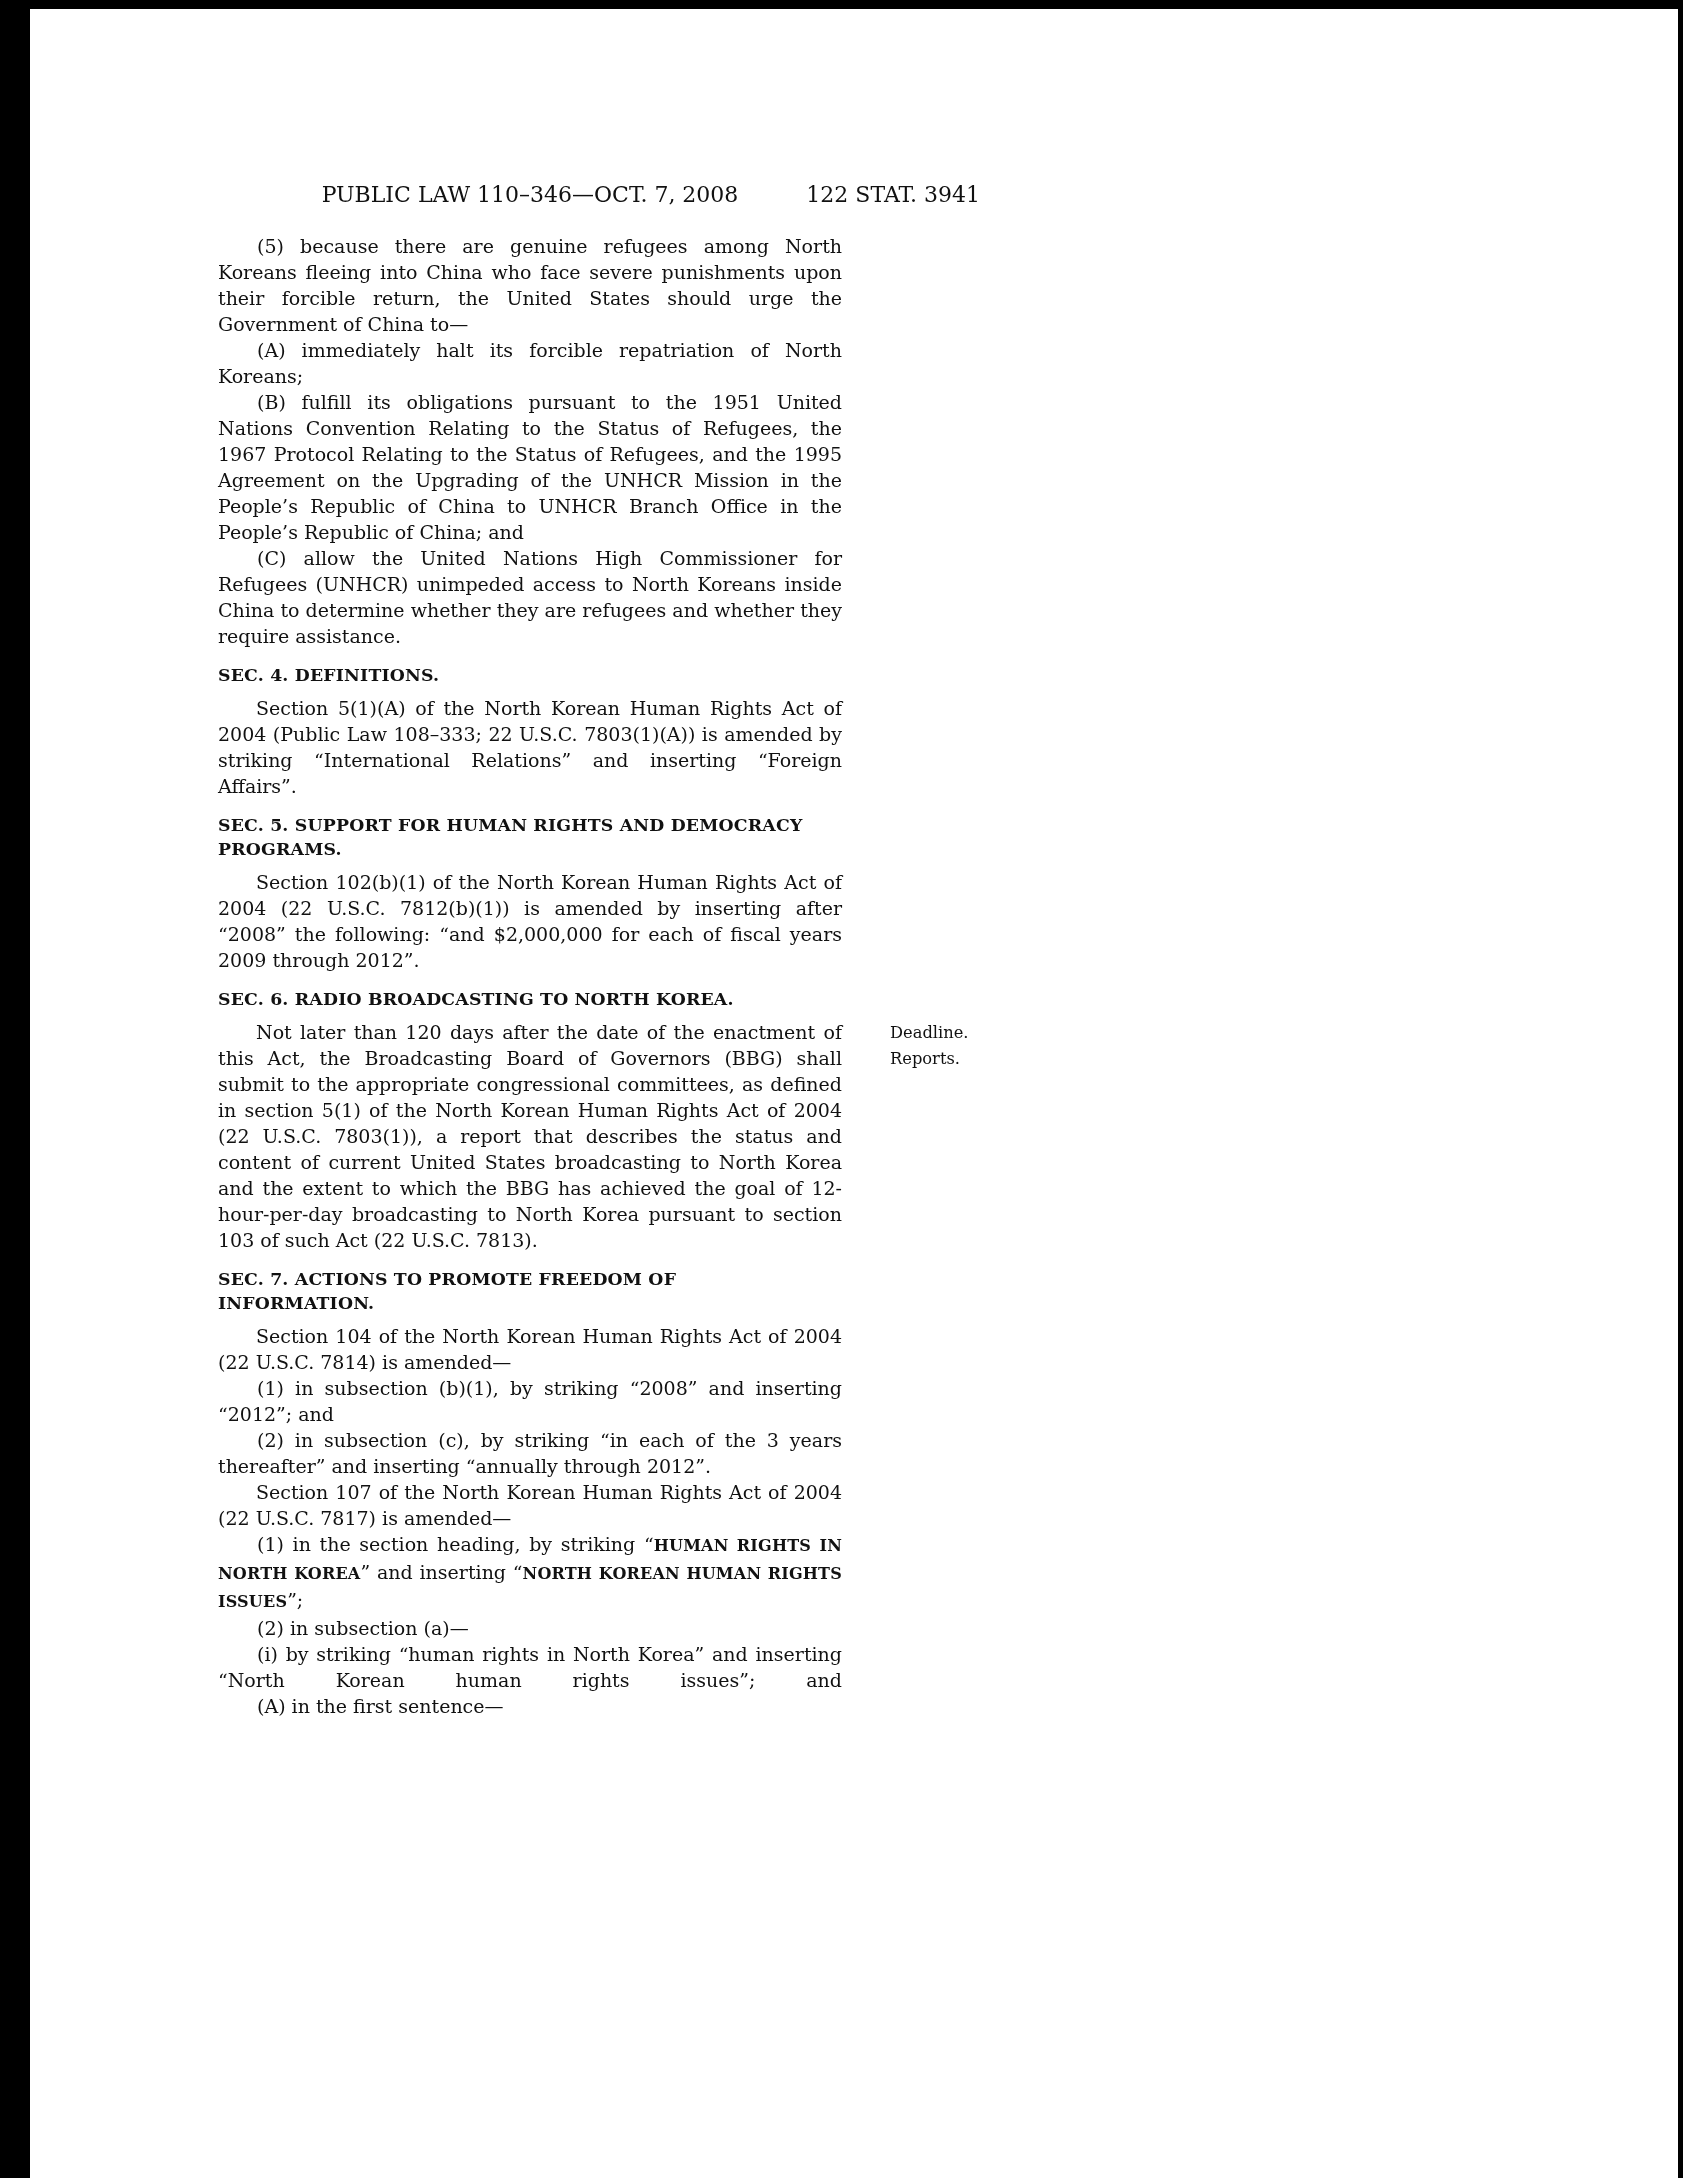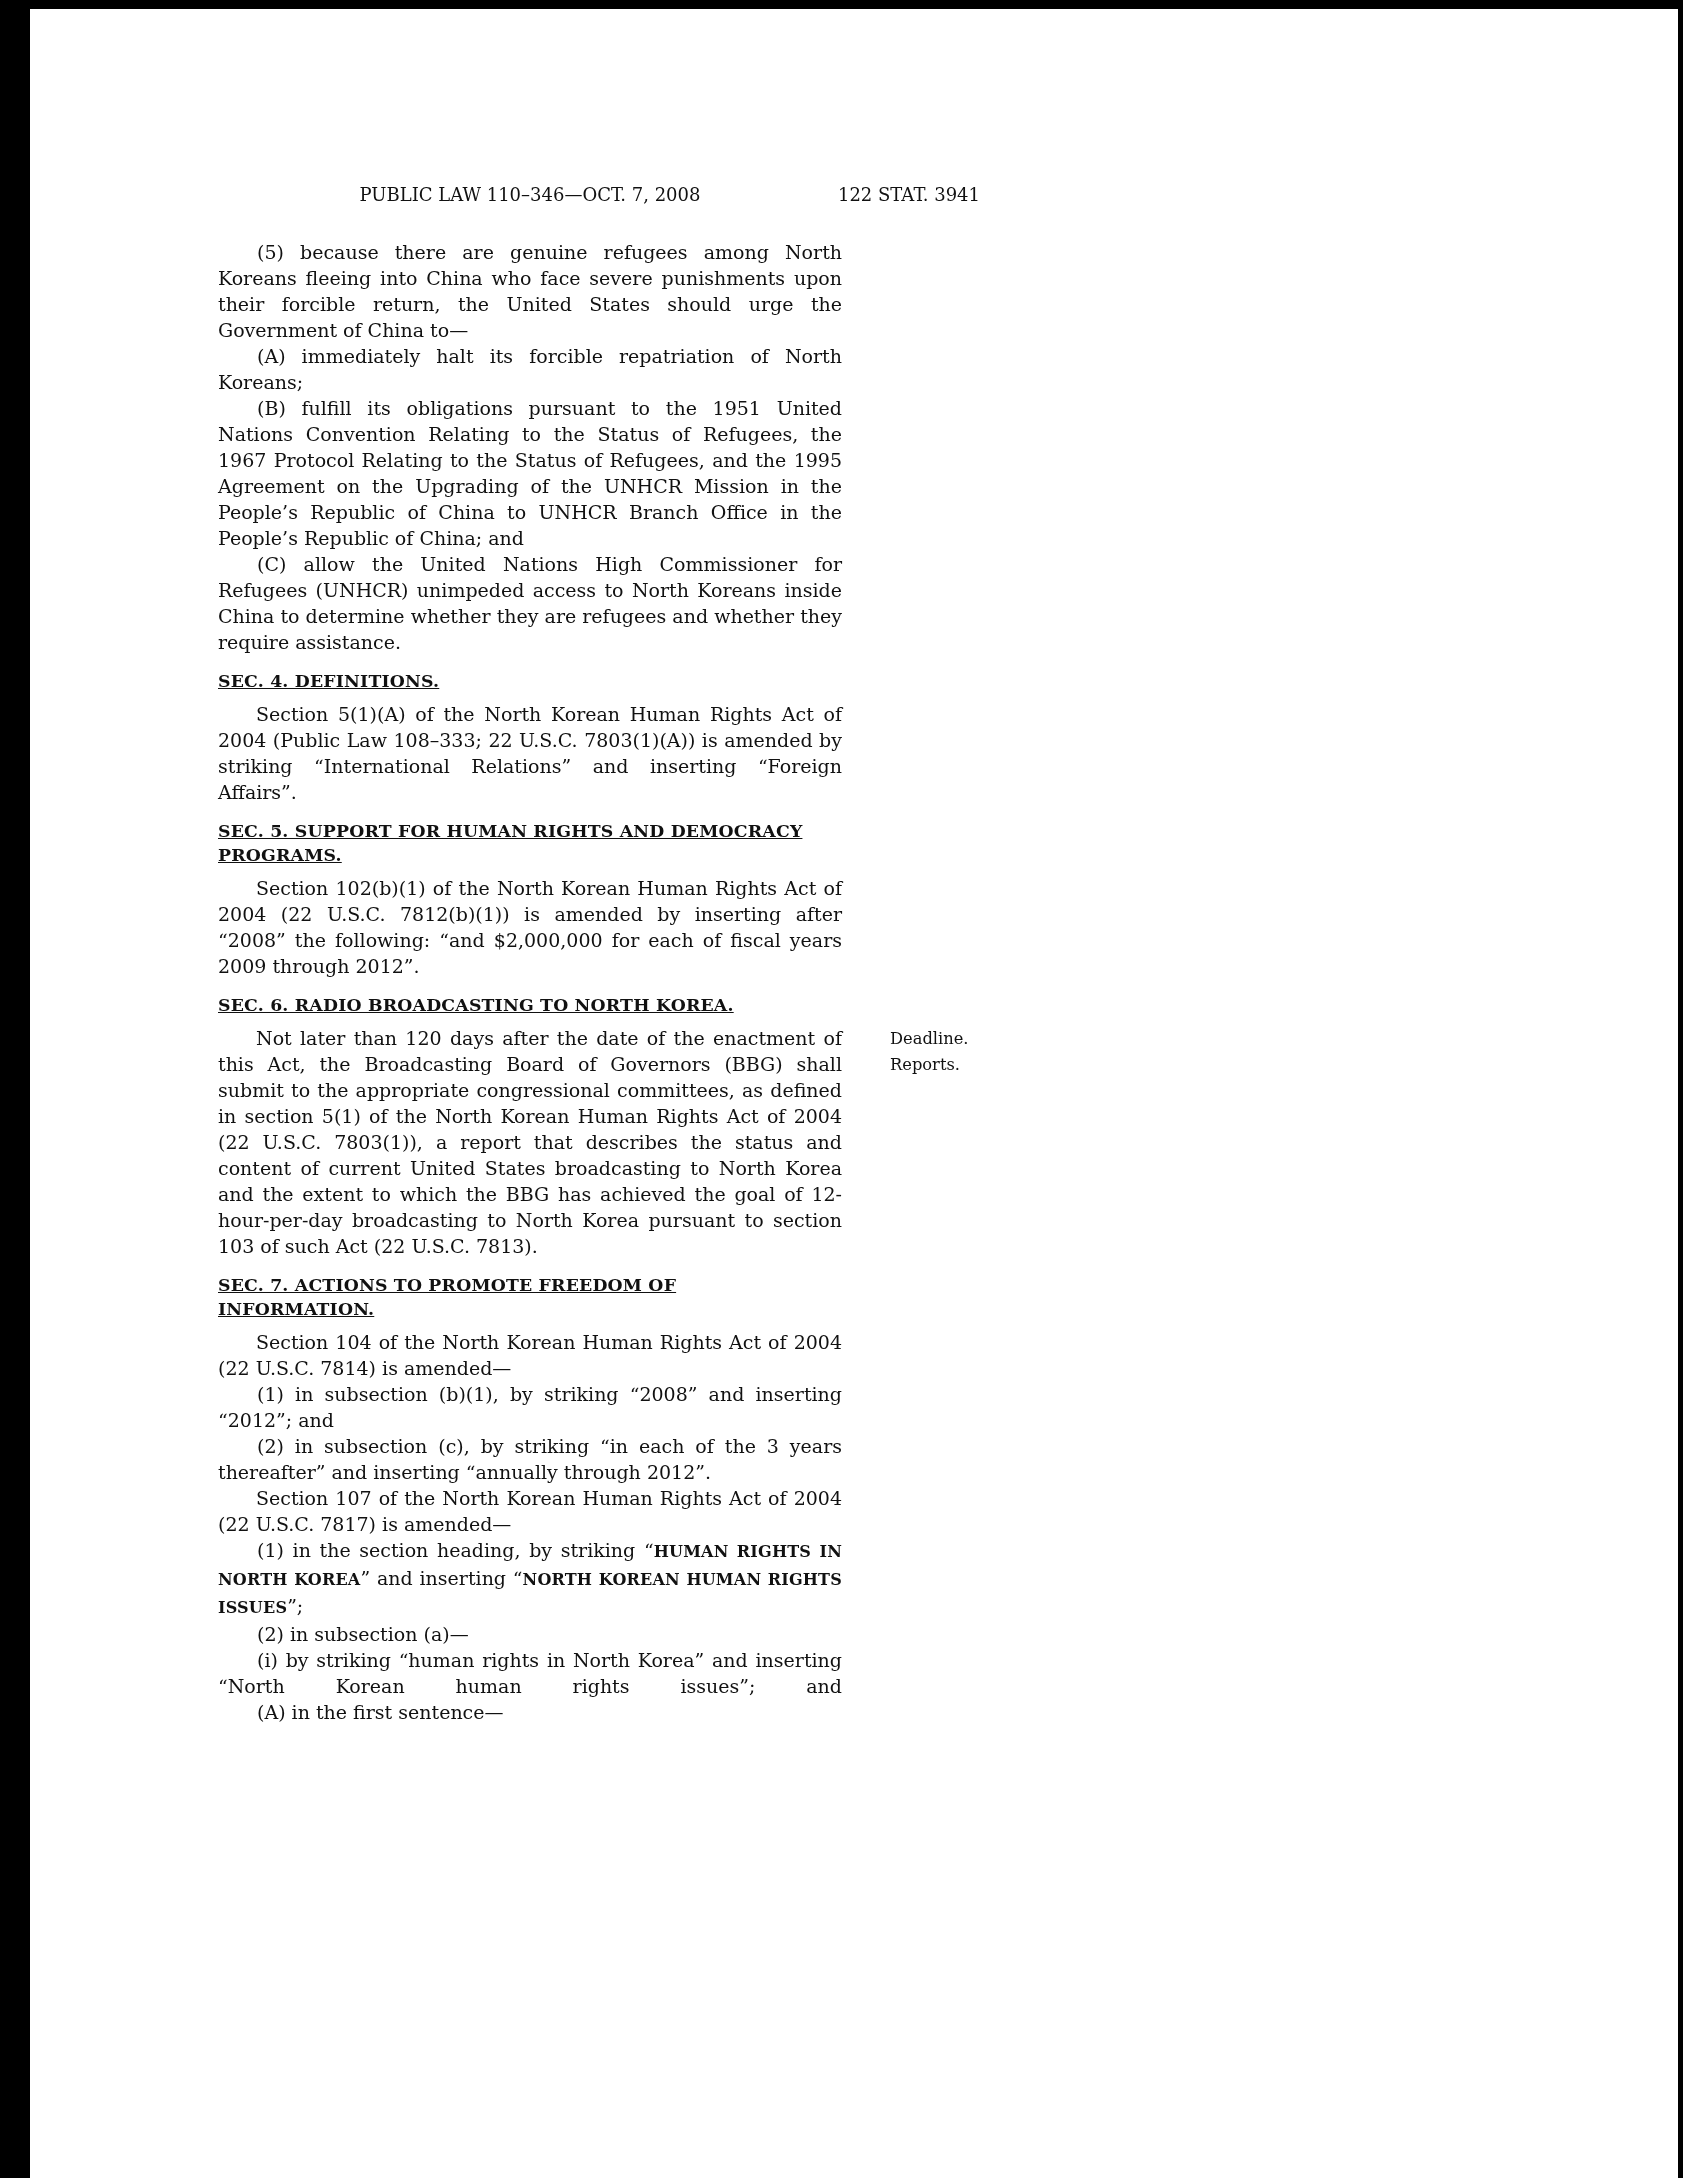--- a/index.html
+++ b/index.html
@@ -16,23 +16,23 @@
 
   .page {
     position: absolute;
     left: 218px; top: 181px;
     width: 762px;
   }
 
   .running-header {
     position: relative;
     width: 762px;
-    font-size: 18px;
+    font-size: 22px;
     line-height: 28px;
-    margin-bottom: 30px;
+    margin-bottom: 24px;
     white-space: nowrap;
   }
   .running-header .hl {
     display: block;
     width: 624px;
     text-align: center;
   }
   .running-header .hr {
     position: absolute;
     right: 0; top: 0;
@@ -52,21 +52,20 @@
   .sub3  { margin-left: 117px; text-indent: 39px; }
   .justify-last { text-align-last: justify; }
 
   h2.sec-heading {
     margin: 14px 18px 8px 0;
     font-size: 17.3px;
     line-height: 24px;
     font-weight: bold;
     letter-spacing: 0.2px;
     text-align: left;
-    text-decoration: underline;
   }
 
   .sc { font-weight: bold; font-size: 16px; letter-spacing: 0.2px; }
 
   .margin-notes {
     display: block;
     position: absolute;
     left: 644px; top: 1px;
     width: 129px;
     font-size: 16.3px;

